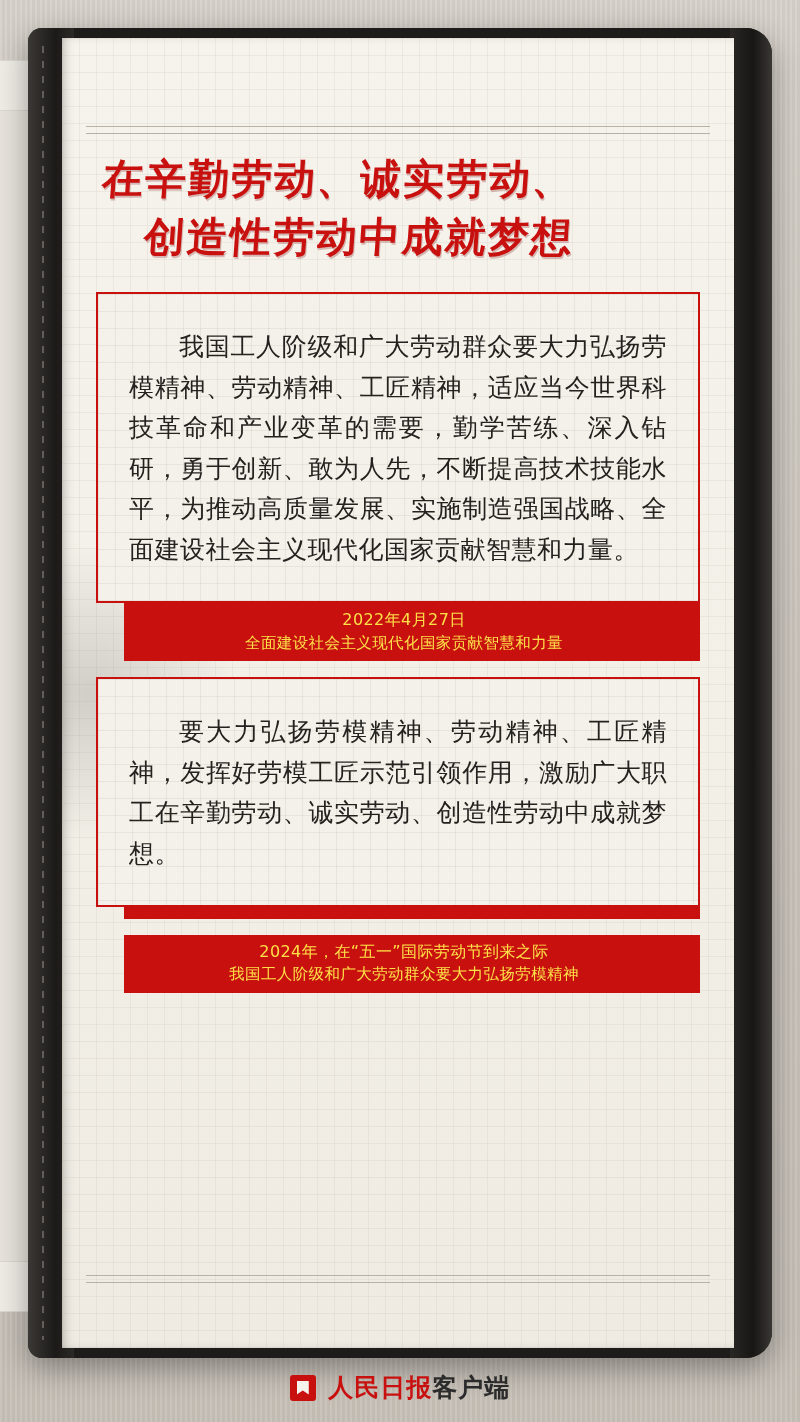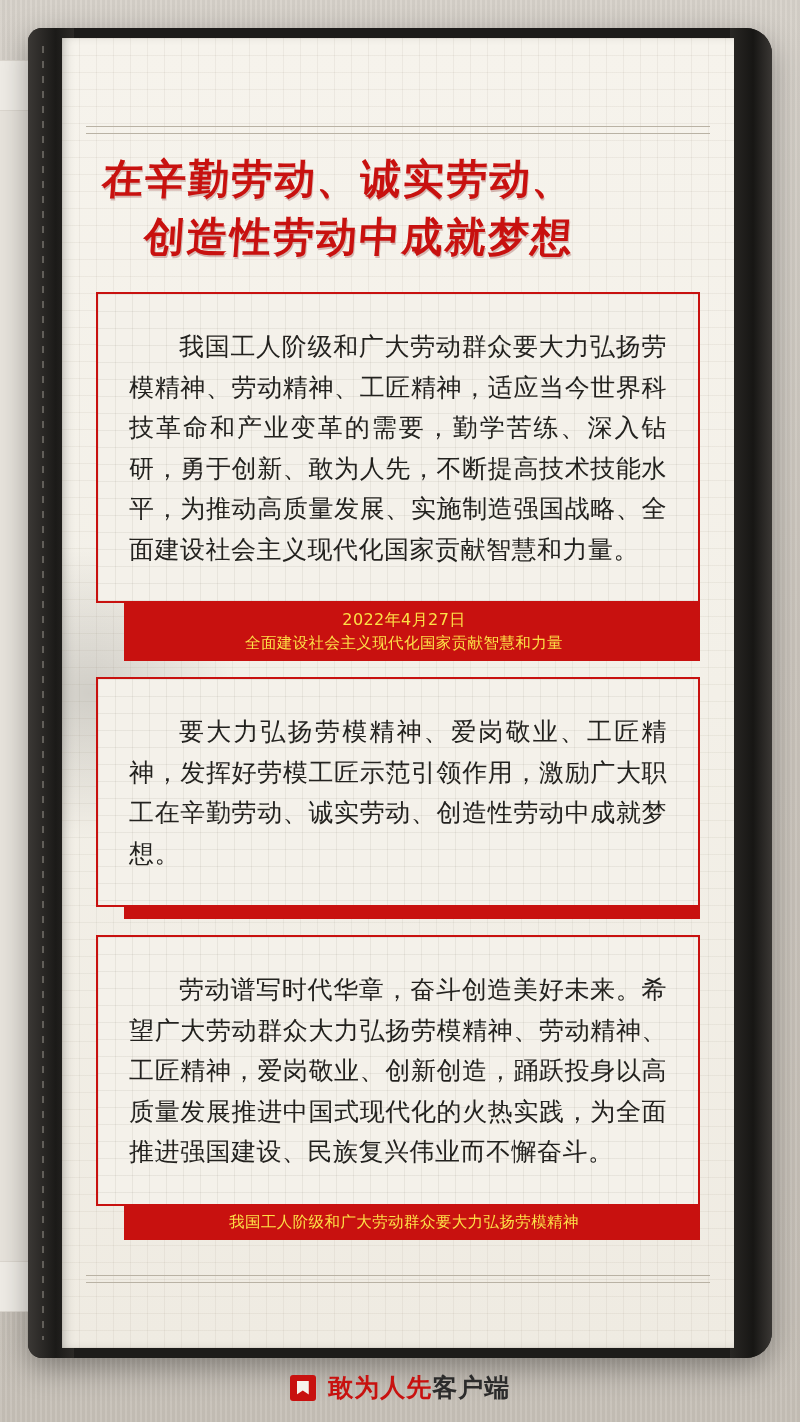--- a/index.html
+++ b/index.html
@@ -257,38 +257,36 @@
               <p>我国工人阶级和广大劳动群众要大力弘扬劳模精神、劳动精神、工匠精神，适应当今世界科技革命和产业变革的需要，勤学苦练、深入钻研，勇于创新、敢为人先，不断提高技术技能水平，为推动高质量发展、实施制造强国战略、全面建设社会主义现代化国家贡献智慧和力量。</p>
             </div>
             <div class="caption">
               <span class="c-line">2022年4月27日</span>
               <span class="c-line small">全面建设社会主义现代化国家贡献智慧和力量</span>
             </div>
           </div>
 
           <div class="block">
             <div class="quote">
-              <p>要大力弘扬劳模精神、爱岗敬业、工匠精神，发挥好劳模工匠示范引领作用，激励广大职工在辛勤劳动、诚实劳动、创造性劳动中成就梦想。</p>
+              <p>要大力弘扬劳模精神、劳动精神、工匠精神，发挥好劳模工匠示范引领作用，激励广大职工在辛勤劳动、诚实劳动、创造性劳动中成就梦想。</p>
             </div>
             <div class="caption">
             </div>
           </div>
 
           <div class="block">
-            <div class="quote">
-              <p>劳动谱写时代华章，奋斗创造美好未来。希望广大劳动群众大力弘扬劳模精神、劳动精神、工匠精神，爱岗敬业、创新创造，踊跃投身以高质量发展推进中国式现代化的火热实践，为全面推进强国建设、民族复兴伟业而不懈奋斗。</p>
-            </div>
             <div class="caption">
+              <span class="c-line">2024年，在“五一”国际劳动节到来之际</span>
               <span class="c-line small">我国工人阶级和广大劳动群众要大力弘扬劳模精神</span>
             </div>
           </div>
 
         </div>
       </div>
     </div>
   </div>
 
   <div class="footer">
     <span class="mark"></span>
-    <span class="logo"><span class="red">敢为人先</span><span>客户端</span></span>
+    <span class="logo"><span class="red">人民日报</span><span>客户端</span></span>
   </div>
 
 </div>
 
 </body></html>

